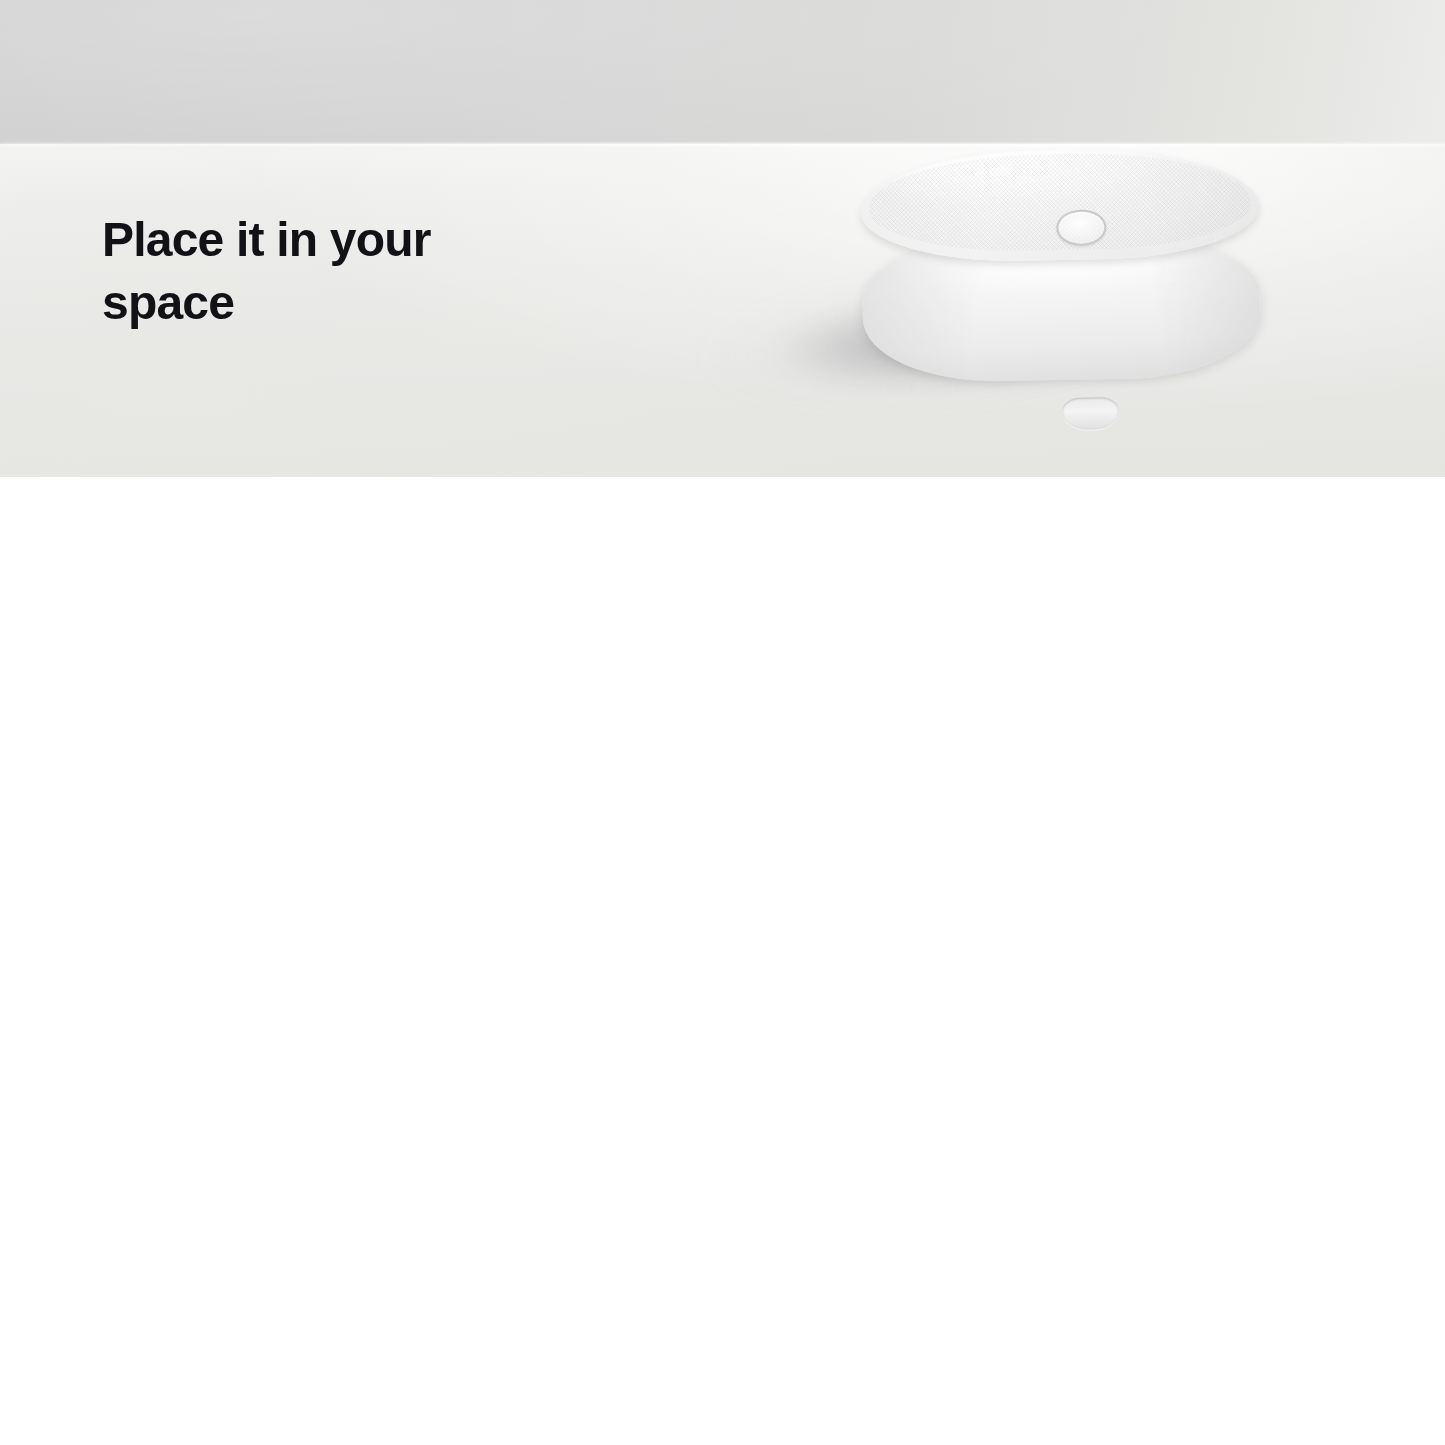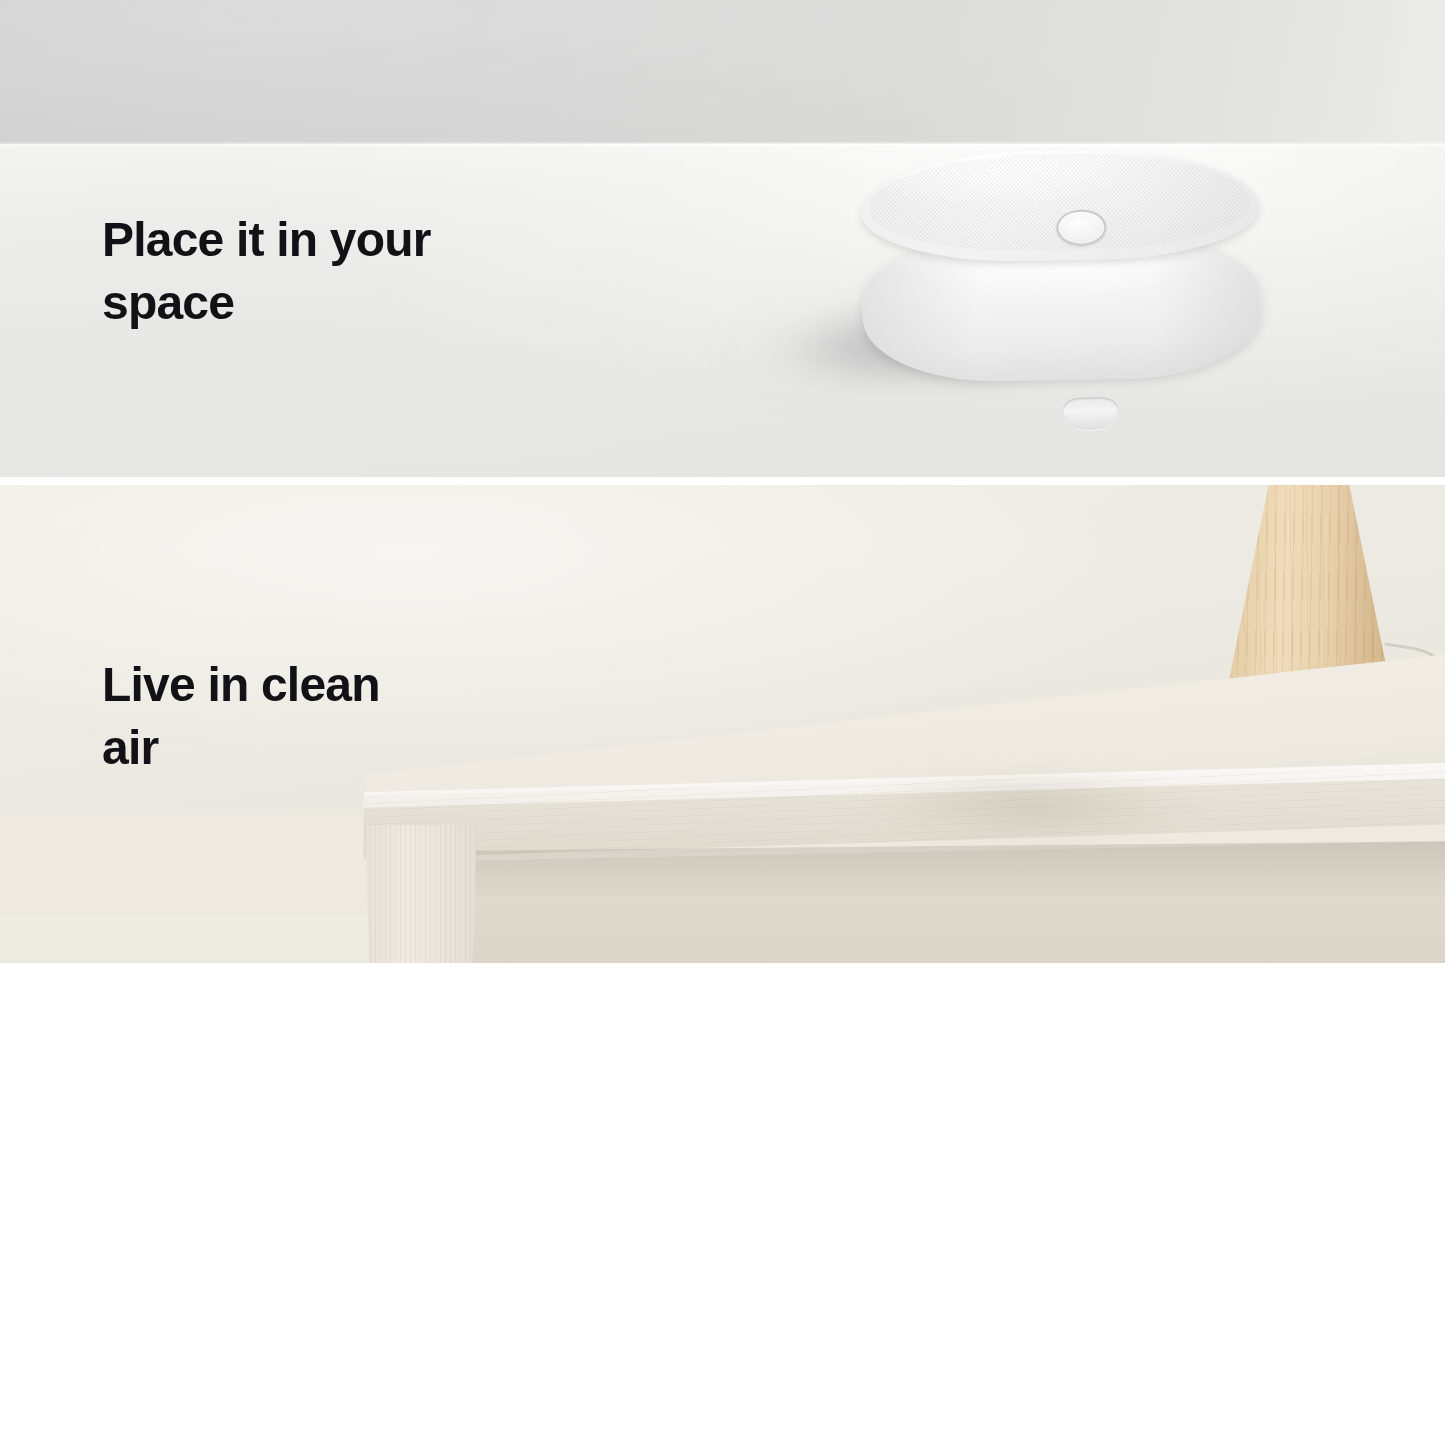--- a/index.html
+++ b/index.html
@@ -321,38 +321,14 @@
 
     <h2 class="caption" style="left:102px; top:208px; font-size:48px;">Place it in your
 space</h2>
   </section>
 
   <div class="panel-gap" style="height:4px;"></div>
 
 
   <div class="panel-gap" style="height:4px;"></div>
 
-  <section class="panel" id="panel3">
-    <div id="p3-wall"></div>
-    <div id="p3-wall-gloss"></div>
-    <div id="p3-bottom"></div>
-
-    <div id="p3-cord"></div>
-    <div id="p3-lamp"></div>
-    <div id="p3-lamp-grain"></div>
-    <div id="p3-lamp-base"></div>
-
-    <div id="p3-top2"></div>
-    <div id="p3-top"></div>
-    <div id="p3-apron"></div>
-    <div id="p3-apron-hi"></div>
-    <div id="p3-grain"></div>
-    <div id="p3-under"></div>
-    <div id="p3-under-shadow"></div>
-    <div id="p3-leg"></div>
-    <div id="p3-leg-grain"></div>
-    <div id="p3-shadow"></div>
-
-    <h2 class="caption" style="left:102px; top:168px; font-size:48px;">Live in clean
-air</h2>
-  </section>
 
 </div>
 
 </body></html>

